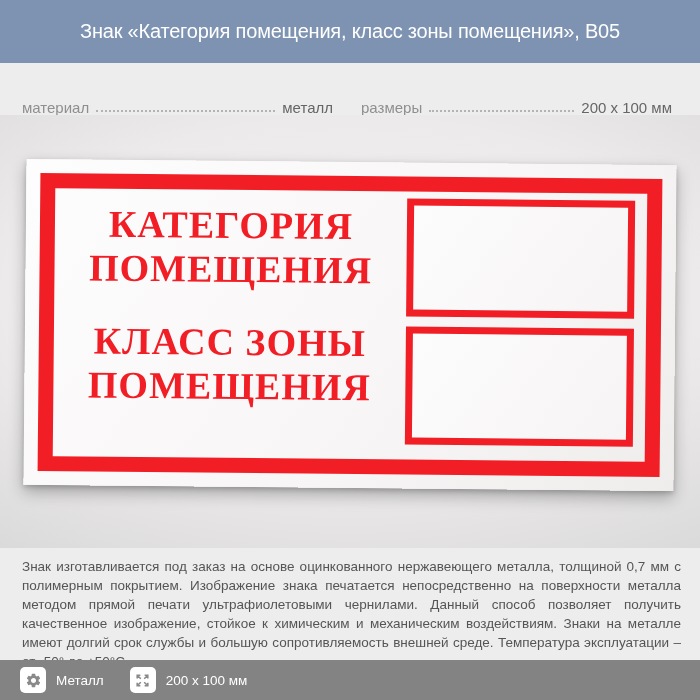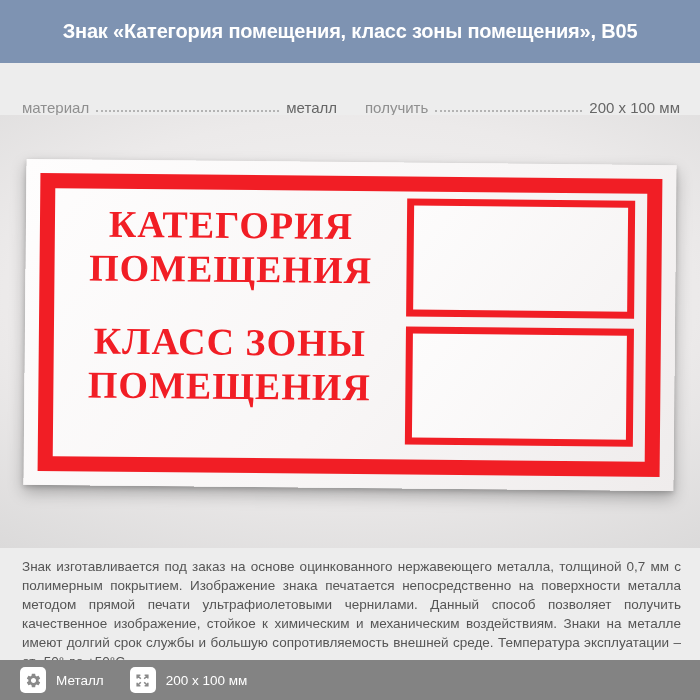--- a/index.html
+++ b/index.html
@@ -17,28 +17,28 @@
     display:flex;flex-direction:column;
   }
 
   
   .header{
     height:63px;flex:0 0 63px;
     background:var(--header-bg);
     display:flex;align-items:center;justify-content:center;
   }
   .header .title{
-    color:#ffffff;font-size:20px;font-weight:700;letter-spacing:-0.2px;
+    color:#ffffff;font-size:20px;font-weight:400;letter-spacing:-0.2px;
   }
 
   
   .specs{
     flex:0 0 52px;height:52px;
     display:flex;gap:28px;
-    padding:20px 20px 0 22px;
+    padding:20px 28px 0 22px;
     background:var(--page-bg);
   }
   .spec{
     flex:1;display:flex;align-items:flex-end;font-size:15px;line-height:1;
   }
   .spec .label{color:#8f8f8f;white-space:nowrap;}
   .spec .leader{
     flex:1;margin:0 7px;border-bottom:2px dotted #b3b3b3;
     height:1px;margin-bottom:3px;
   }
@@ -110,21 +110,21 @@
   <div class="title">Знак «Категория помещения, класс зоны помещения», В05</div>
 </div>
 
 <div class="specs">
   <div class="spec">
     <span class="label">материал</span>
     <span class="leader"></span>
     <span class="value">металл</span>
   </div>
   <div class="spec">
-    <span class="label">получить</span>
+    <span class="label">размеры</span>
     <span class="leader"></span>
     <span class="value">200 х 100 мм</span>
   </div>
 </div>
 
 <div class="stage">
   <div class="plate">
     <div class="frame">
       <div class="left-col">
         <div class="caption">

